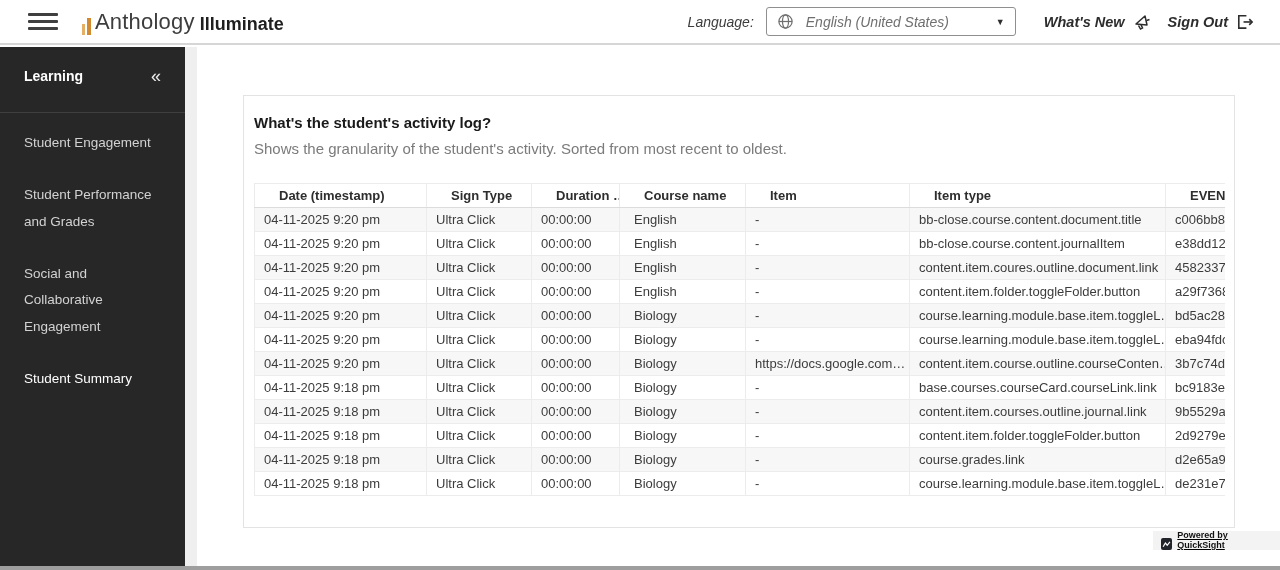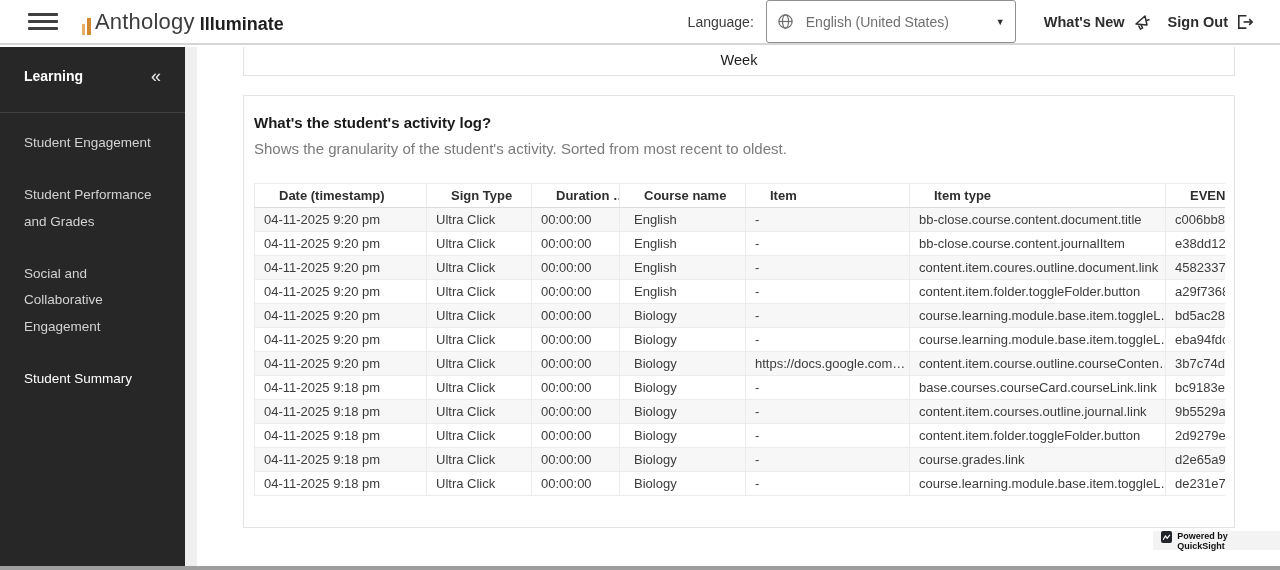--- a/index.html
+++ b/index.html
@@ -12,23 +12,23 @@
             border-bottom:2px solid #d6d6d6; display:flex; align-items:center; padding:0 18px; z-index:10; }
   .hamburger { width:30px; height:17px; display:flex; flex-direction:column; justify-content:space-between; cursor:pointer; margin:0 10px; }
   .hamburger span { display:block; height:3px; background:#3f3f3f; border-radius:1px; }
   .logo { display:flex; align-items:flex-end; margin-left:14px; }
   .logo-bars { display:flex; align-items:flex-end; margin-right:4px; }
   .logo-bars i { display:block; }
   .bar1 { width:3px; height:11px; background:#e3b066; margin-right:2px; }
   .bar2 { width:4px; height:17px; background:#d18a2f; }
   .logo-brand { font-size:22px; color:#3d3d3d; letter-spacing:0.2px; }
   .logo-product { font-size:18px; font-weight:700; color:#1f1f1f; margin-left:5px; }
-  .topbar-right { margin-left:auto; display:flex; align-items:center; }
+  .topbar-right { margin-left:auto; display:flex; align-items:center;font-style:italic; }
   .lang-label { font-size:14px; color:#3c3c3c; margin-right:12px; }
-  .lang-select { width:250px; height:43px; border:1px solid #8f8f8f; border-radius:3px; display:flex;
+  .lang-select { width:250px; height:29px; border:1px solid #8f8f8f; border-radius:3px; display:flex;
                  align-items:center; padding:0 10px; cursor:pointer; background:#fff; }
   .lang-select .globe { display:flex; margin-right:12px; }
   .lang-value { font-size:14px; color:#6f6f6f; flex:1; }
   .caret { font-size:9px; color:#2e2e2e; }
   .top-link { display:flex; align-items:center; font-size:14.5px; font-weight:700; color:#2d2d2d; cursor:pointer; }
   .whats-new { margin-left:28px; }
   .sign-out { margin-left:16px; margin-right:8px; }
   .top-link svg { margin-left:7px; }
 
   
@@ -61,21 +61,21 @@
   table { border-collapse:collapse; table-layout:fixed; width:990px; }
   col.c1{width:172px} col.c2{width:105px} col.c3{width:88px} col.c4{width:126px}
   col.c5{width:164px} col.c6{width:256px} col.c7{width:79px}
   th, td { height:24px; padding:0 4px 0 9px; font-size:13px; text-align:left; white-space:nowrap;
            overflow:hidden; border:1px solid #ececec; color:#3c3c3c; font-weight:400; }
   th { font-weight:700; color:#2e2e2e; border-bottom-color:#dcdcdc; background:#fff;padding-left:24px; }
   td:nth-child(4) { padding-left:14px; }
   tr.alt td { background:#f7f7f7; }
 
   .qs-badge { position:absolute; left:956px; top:484px; height:19px; background:#f3f3f3;
-              display:flex; align-items:flex-start; padding:0 8px; cursor:pointer; }
+              display:flex; align-items:flex-end; padding:0 8px; cursor:pointer;text-decoration:underline; }
   .qs-icon { width:12px; height:12px; background:#21252b; border-radius:2px; display:flex;
              align-items:center; justify-content:center; margin-right:5px; }
   .qs-text { font-size:9px; color:#111; font-weight:700; }
 </style>
 </head>
 <body>
 
 <div class="app">
 
   <div class="topbar">
@@ -136,23 +136,20 @@
       <li>Social and Collaborative Engagement</li>
       <li class="active">Student Summary</li>
     </ul>
   </div>
 
   <div class="gutter"></div>
   <div class="right-edge"></div>
 
   <div class="main">
 
-    <div class="week-card">
-      <span>Week</span>
-    </div>
 
     <div class="activity-card">
       <div class="card-title">What's the student's activity log?</div>
       <div class="card-subtitle">Shows the granularity of the student's activity. Sorted from most recent to oldest.</div>
 
       <div class="table-wrap">
         <table>
           <colgroup>
             <col class="c1">
               <col class="c2">

